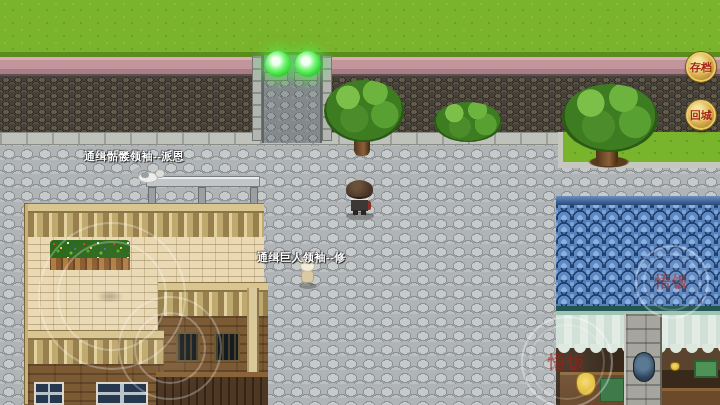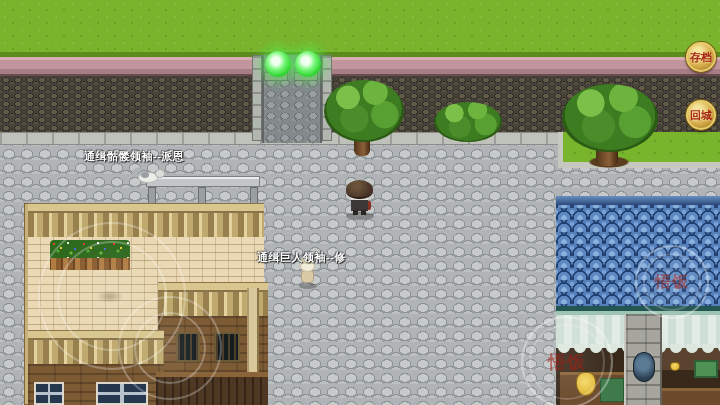--- a/index.html
+++ b/index.html
@@ -256,21 +256,21 @@
   <div class="abs" style="left:297px;top:257px;width:22px;height:32px;">
     <div class="abs shadow" style="left:2px;top:26px;width:18px;height:6px;"></div>
     <div class="abs npc-body" style="left:4px;top:13px;width:13px;height:13px;"></div>
     <div class="abs npc-head" style="left:3px;top:3px;width:15px;height:12px;"></div>
     <div class="abs npc-hair" style="left:4px;top:0;width:13px;height:7px;"></div>
   </div>
 
   <div class="wlabel" style="left:257px;top:250px;">通缉巨人领袖--修</div>
   <div class="wlabel" style="left:84px;top:149px;">通缉骷髅领袖--派恩</div>
 
-  <div class="goldbtn" style="left:686px;top:42px;">存档</div>
+  <div class="goldbtn" style="left:686px;top:52px;">存档</div>
   <div class="goldbtn" style="left:686px;top:100px;">回城</div>
 
   <div class="ring" style="left:38px;top:222px;width:148px;height:148px;"></div>
   <div class="ring" style="left:57px;top:241px;width:110px;height:110px;"></div>
   <div class="ring" style="left:118px;top:296px;width:104px;height:104px;"></div>
   <div class="ring" style="left:134px;top:312px;width:72px;height:72px;"></div>
 
   <div class="wm" style="left:635px;top:245px;width:74px;height:74px;">
     <div class="wm-inner"></div>
     <div class="wm-text" style="font-size:16px;">悟饭</div>

